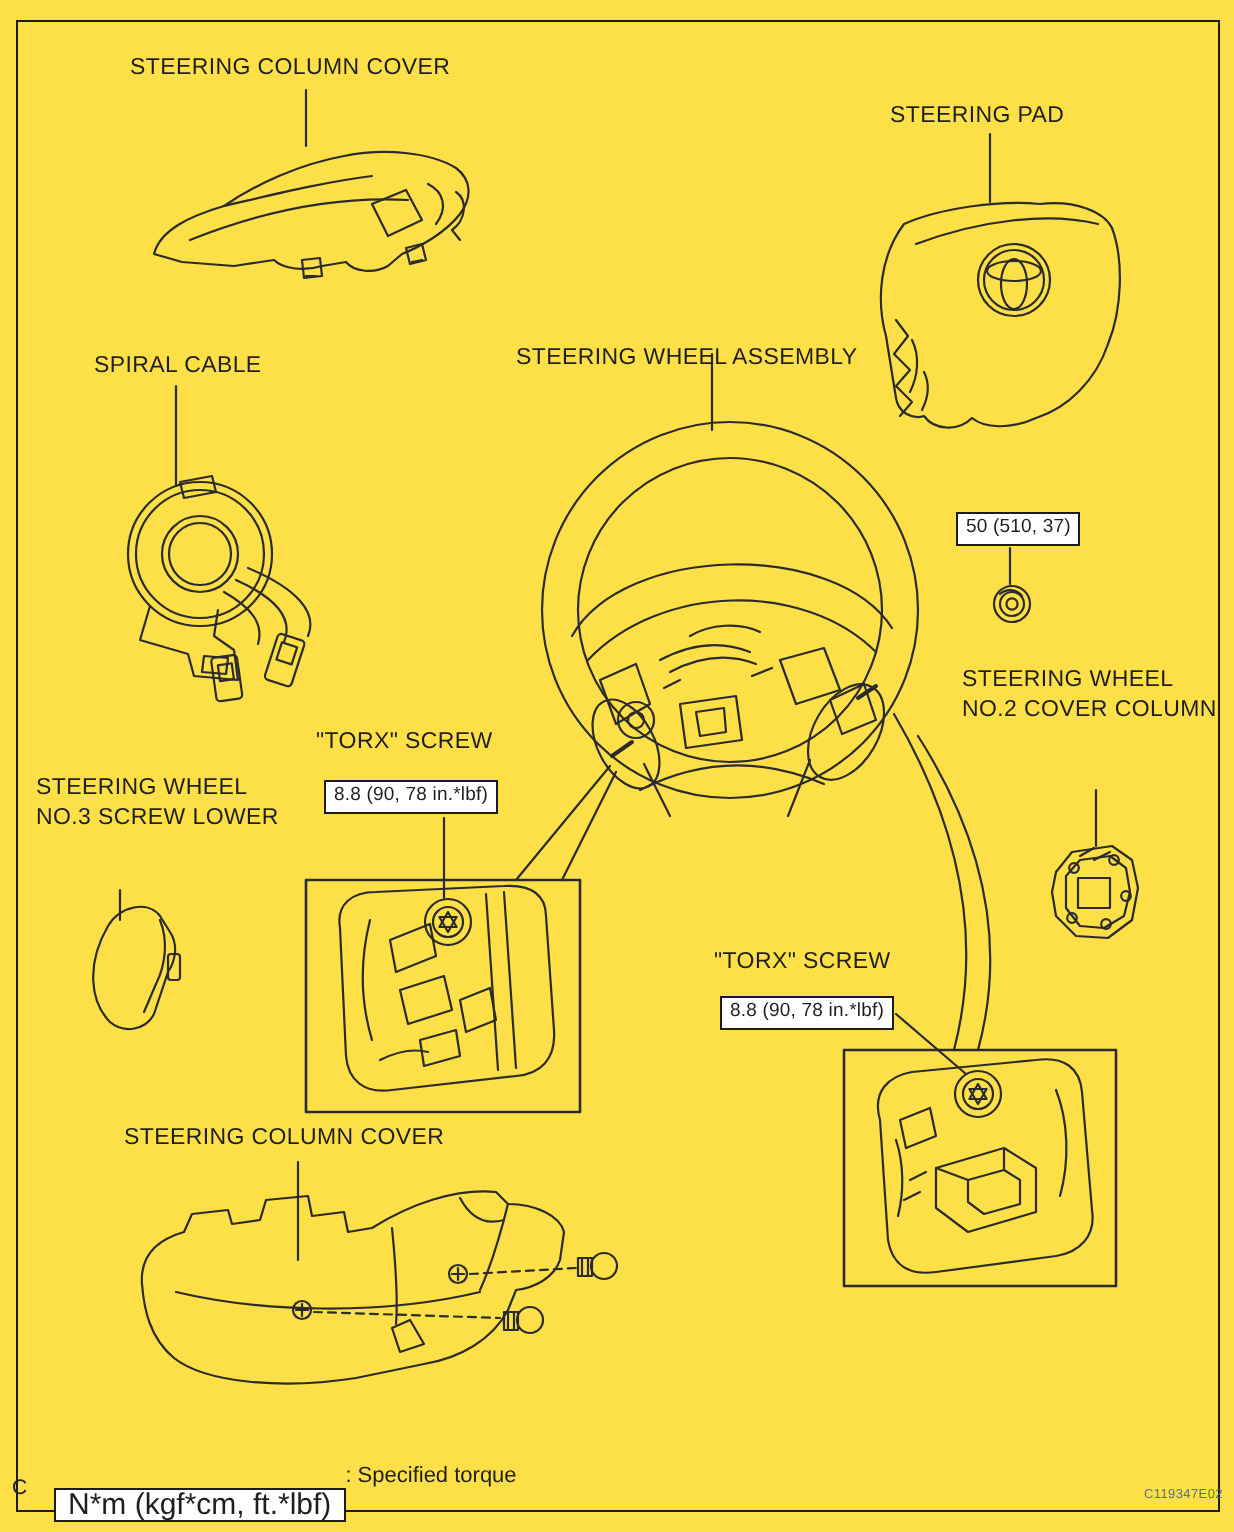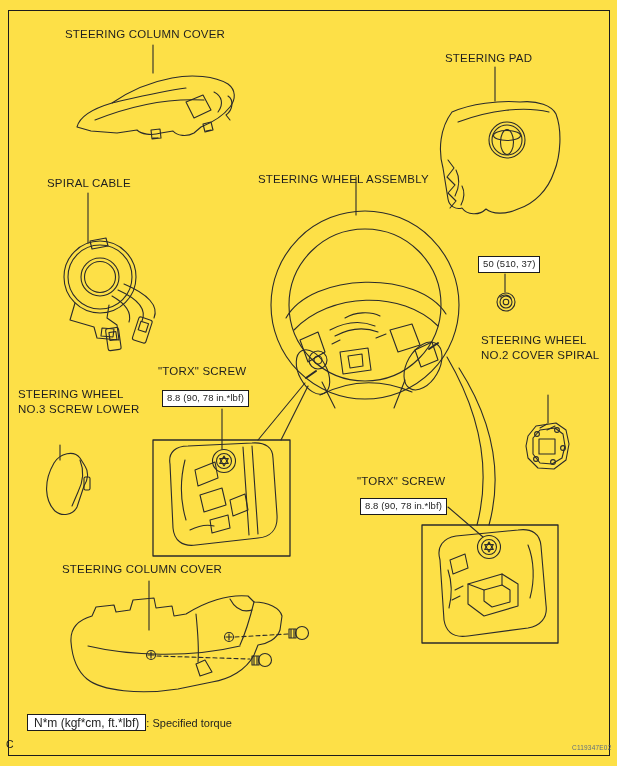--- a/index.html
+++ b/index.html
@@ -16,22 +16,22 @@
     position:absolute;white-space:nowrap;font-size:11.5px;letter-spacing:.2px;
     color:#1f1f1f;line-height:15px;z-index:3;
   }
   .torque-box{
     position:absolute;border:1.3px solid #1c1c1c;background:#ffffff;
     font-size:9.5px;font-weight:normal;padding:1px 4px 2px 4px;white-space:nowrap;
     letter-spacing:.1px;z-index:3;line-height:12px;
   }
   .legend-row{position:absolute;left:27px;top:714px;display:flex;align-items:center;z-index:3;}
   .legend-unit{
-    border:1.4px solid #1c1c1c;padding:1px 6px 0 6px;font-size:12px;
-    white-space:nowrap;background:#fff;line-height:14px;
+    border:1.4px solid #1c1c1c;padding:1px 6px 0 6px;font-size:15px;
+    white-space:nowrap;background:#fff;line-height:14px;margin-top:30px;
   }
   .legend-desc{font-size:11px;margin-left:0;white-space:nowrap;}
   .corner-letter{position:absolute;left:6px;top:738px;font-size:10.5px;z-index:4;}
   .figure-code{position:absolute;left:572px;top:744px;font-size:6.5px;letter-spacing:.2px;z-index:4;}
 </style>
 </head>
 <body>
 
 <div class="page">
 
@@ -222,21 +222,21 @@
   <div class="lbl" style="left:47px;top:176px">SPIRAL CABLE</div>
   <div class="lbl" style="left:258px;top:172px">STEERING WHEEL ASSEMBLY</div>
 
   <div class="lbl" style="left:18px;top:387px">
     <span style="display:block">STEERING WHEEL</span>
     <span style="display:block">NO.3 SCREW LOWER</span>
   </div>
 
   <div class="lbl" style="left:481px;top:333px">
     <span style="display:block">STEERING WHEEL</span>
-    <span style="display:block">NO.2 COVER SPIRAL</span>
+    <span style="display:block">NO.2 COVER COLUMN</span>
   </div>
 
   <div class="lbl" style="left:158px;top:364px">"TORX" SCREW</div>
   <div class="lbl" style="left:357px;top:474px">"TORX" SCREW</div>
   <div class="lbl" style="left:62px;top:562px">STEERING COLUMN COVER</div>
 
   <div class="torque-box" style="left:162px;top:390px">8.8 (90, 78 in.*lbf)</div>
   <div class="torque-box" style="left:478px;top:256px">50 (510, 37)</div>
   <div class="torque-box" style="left:360px;top:498px">8.8 (90, 78 in.*lbf)</div>
 

